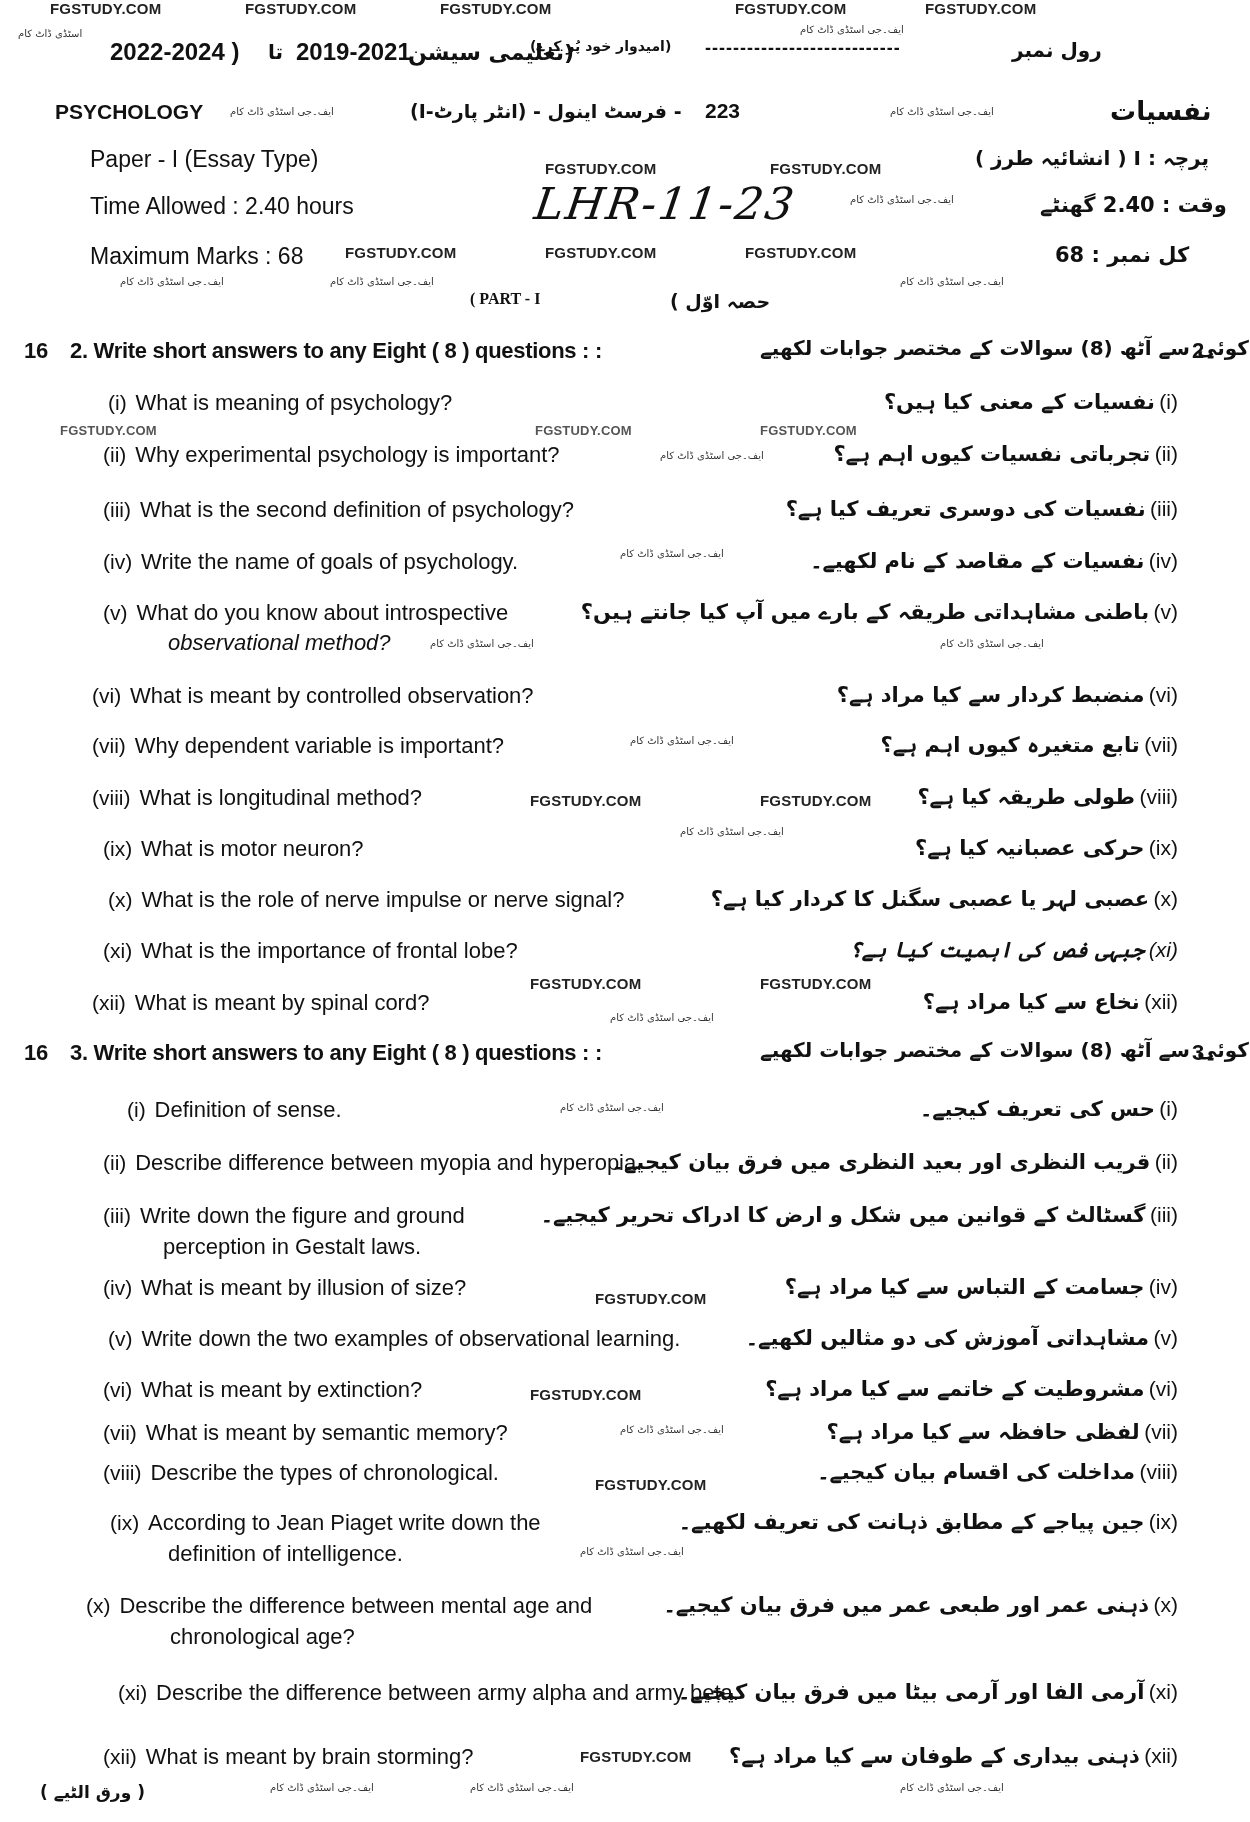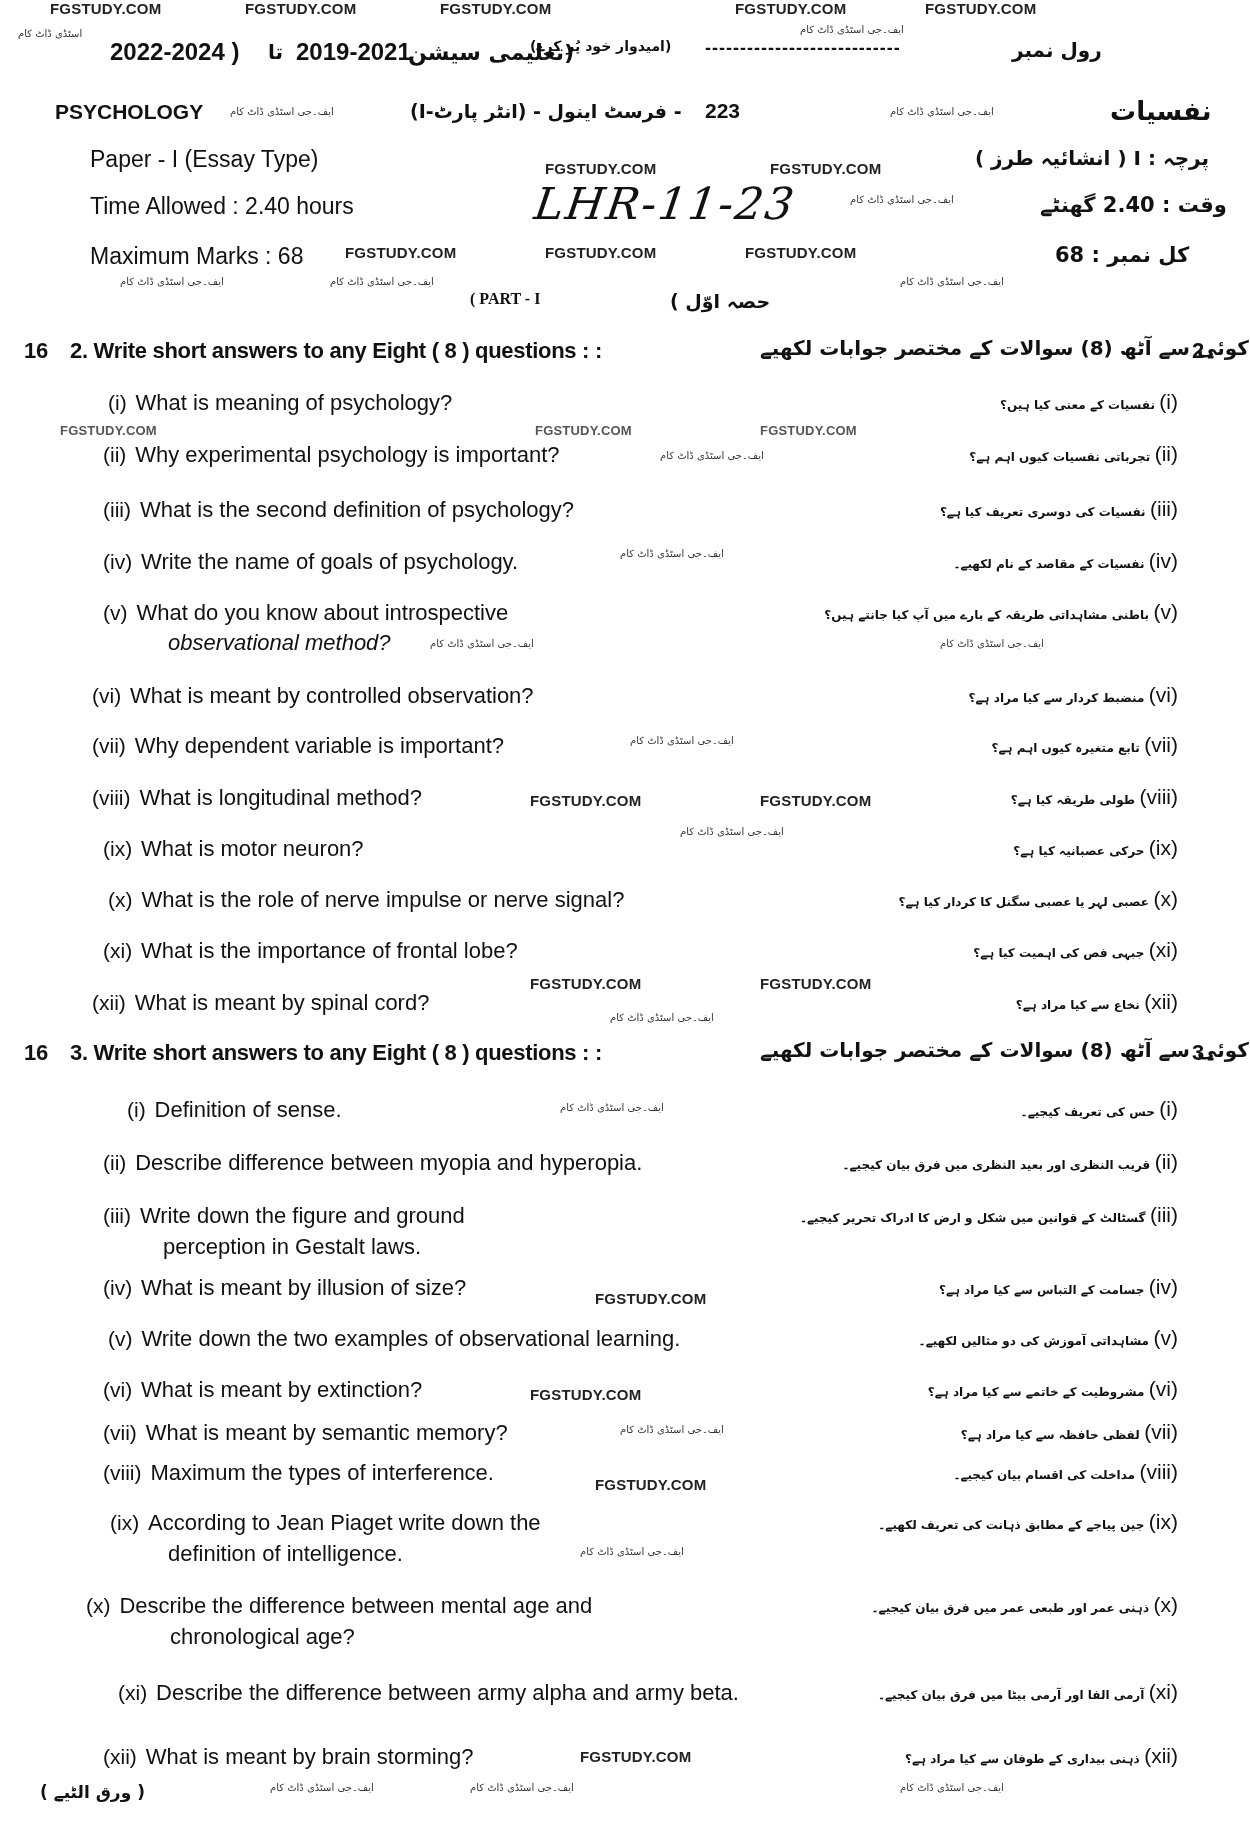--- a/index.html
+++ b/index.html
@@ -7,21 +7,21 @@
       width: 1250px; height: 1822px; position: relative; overflow: hidden;
       font-family: "Liberation Sans", sans-serif; color: #111;
     }
     .abs { position: absolute; white-space: nowrap; }
     .wm { font-family: "Liberation Sans", sans-serif; font-weight: bold; font-size: 15px; color: #222; letter-spacing: 0.2px; }
     .wm-ur { font-family: "DejaVu Sans", sans-serif; font-size: 10px; color: #333; direction: rtl; }
     .urdu { font-family: "DejaVu Sans", sans-serif; direction: rtl; unicode-bidi: plaintext; }
     .bold { font-weight: bold; }
     .q-en { font-family: "Liberation Sans", sans-serif; font-size: 22px; color: #111; }
     .q-num { font-family: "Liberation Sans", sans-serif; font-size: 21px; }
-    .q-ur { font-family: "DejaVu Sans", sans-serif; font-size: 12px; direction: rtl; font-weight: bold; }
+    .q-ur { font-family: "DejaVu Sans", sans-serif; font-size: 21px; direction: rtl; font-weight: bold; }
     .sec { font-family: "Liberation Sans", sans-serif; font-weight: bold; font-size: 22px; letter-spacing: -0.3px; }
     .hand { font-family: "DejaVu Serif", serif; font-style: italic; font-size: 44px; color: #111; letter-spacing: 2px; transform: skewX(-8deg); }
     .part { font-family: "Liberation Serif", serif; font-weight: bold; font-size: 16px; }
   </style>
 </head>
 <body>
 
 <div class="abs wm" style="left:50px;top:0px;">FGSTUDY.COM</div>
 <div class="abs wm" style="left:245px;top:0px;">FGSTUDY.COM</div>
 <div class="abs wm" style="left:440px;top:0px;">FGSTUDY.COM</div>
@@ -166,21 +166,21 @@
     <span class="q-en">What is the role of nerve impulse or nerve signal?</span>
   </div>
   <div class="abs" style="right:72px;top:887px;">
     <span class="q-ur">عصبی لہر یا عصبی سگنل کا کردار کیا ہے؟</span>&nbsp;<span class="q-num">(x)</span>
   </div>
 
   <div class="abs" style="left:103px;top:938px;">
     <span class="q-num">(xi)</span>&nbsp;
     <span class="q-en">What is the importance of frontal lobe?</span>
   </div>
-  <div class="abs" style="right:72px;top:938px;">
+  <div class="abs" style="right:72px;top:938px;font-style:italic;">
     <span class="q-ur">جبہی فص کی اہمیت کیا ہے؟</span>&nbsp;<span class="q-num">(xi)</span>
   </div>
   <div class="abs wm" style="left:530px;top:975px;">FGSTUDY.COM</div>
   <div class="abs wm" style="left:760px;top:975px;">FGSTUDY.COM</div>
 
   <div class="abs" style="left:92px;top:990px;">
     <span class="q-num">(xii)</span>&nbsp;
     <span class="q-en">What is meant by spinal cord?</span>
   </div>
   <div class="abs wm-ur" style="left:610px;top:1012px;">ایف۔جی اسٹڈی ڈاٹ کام</div>
@@ -251,21 +251,21 @@
     <span class="q-num">(vii)</span>&nbsp;
     <span class="q-en">What is meant by semantic memory?</span>
   </div>
   <div class="abs wm-ur" style="left:620px;top:1424px;">ایف۔جی اسٹڈی ڈاٹ کام</div>
   <div class="abs" style="right:72px;top:1420px;">
     <span class="q-ur">لفظی حافظہ سے کیا مراد ہے؟</span>&nbsp;<span class="q-num">(vii)</span>
   </div>
 
   <div class="abs" style="left:103px;top:1460px;">
     <span class="q-num">(viii)</span>&nbsp;
-    <span class="q-en">Maximum the types of interference.</span>
+    <span class="q-en">Describe the types of chronological.</span>
   </div>
   <div class="abs wm" style="left:595px;top:1476px;">FGSTUDY.COM</div>
   <div class="abs" style="right:72px;top:1460px;">
     <span class="q-ur">مداخلت کی اقسام بیان کیجیے۔</span>&nbsp;<span class="q-num">(viii)</span>
   </div>
 
   <div class="abs" style="left:110px;top:1510px;">
     <span class="q-num">(ix)</span>&nbsp;
     <span class="q-en">According to Jean Piaget write down the</span>
   </div>

